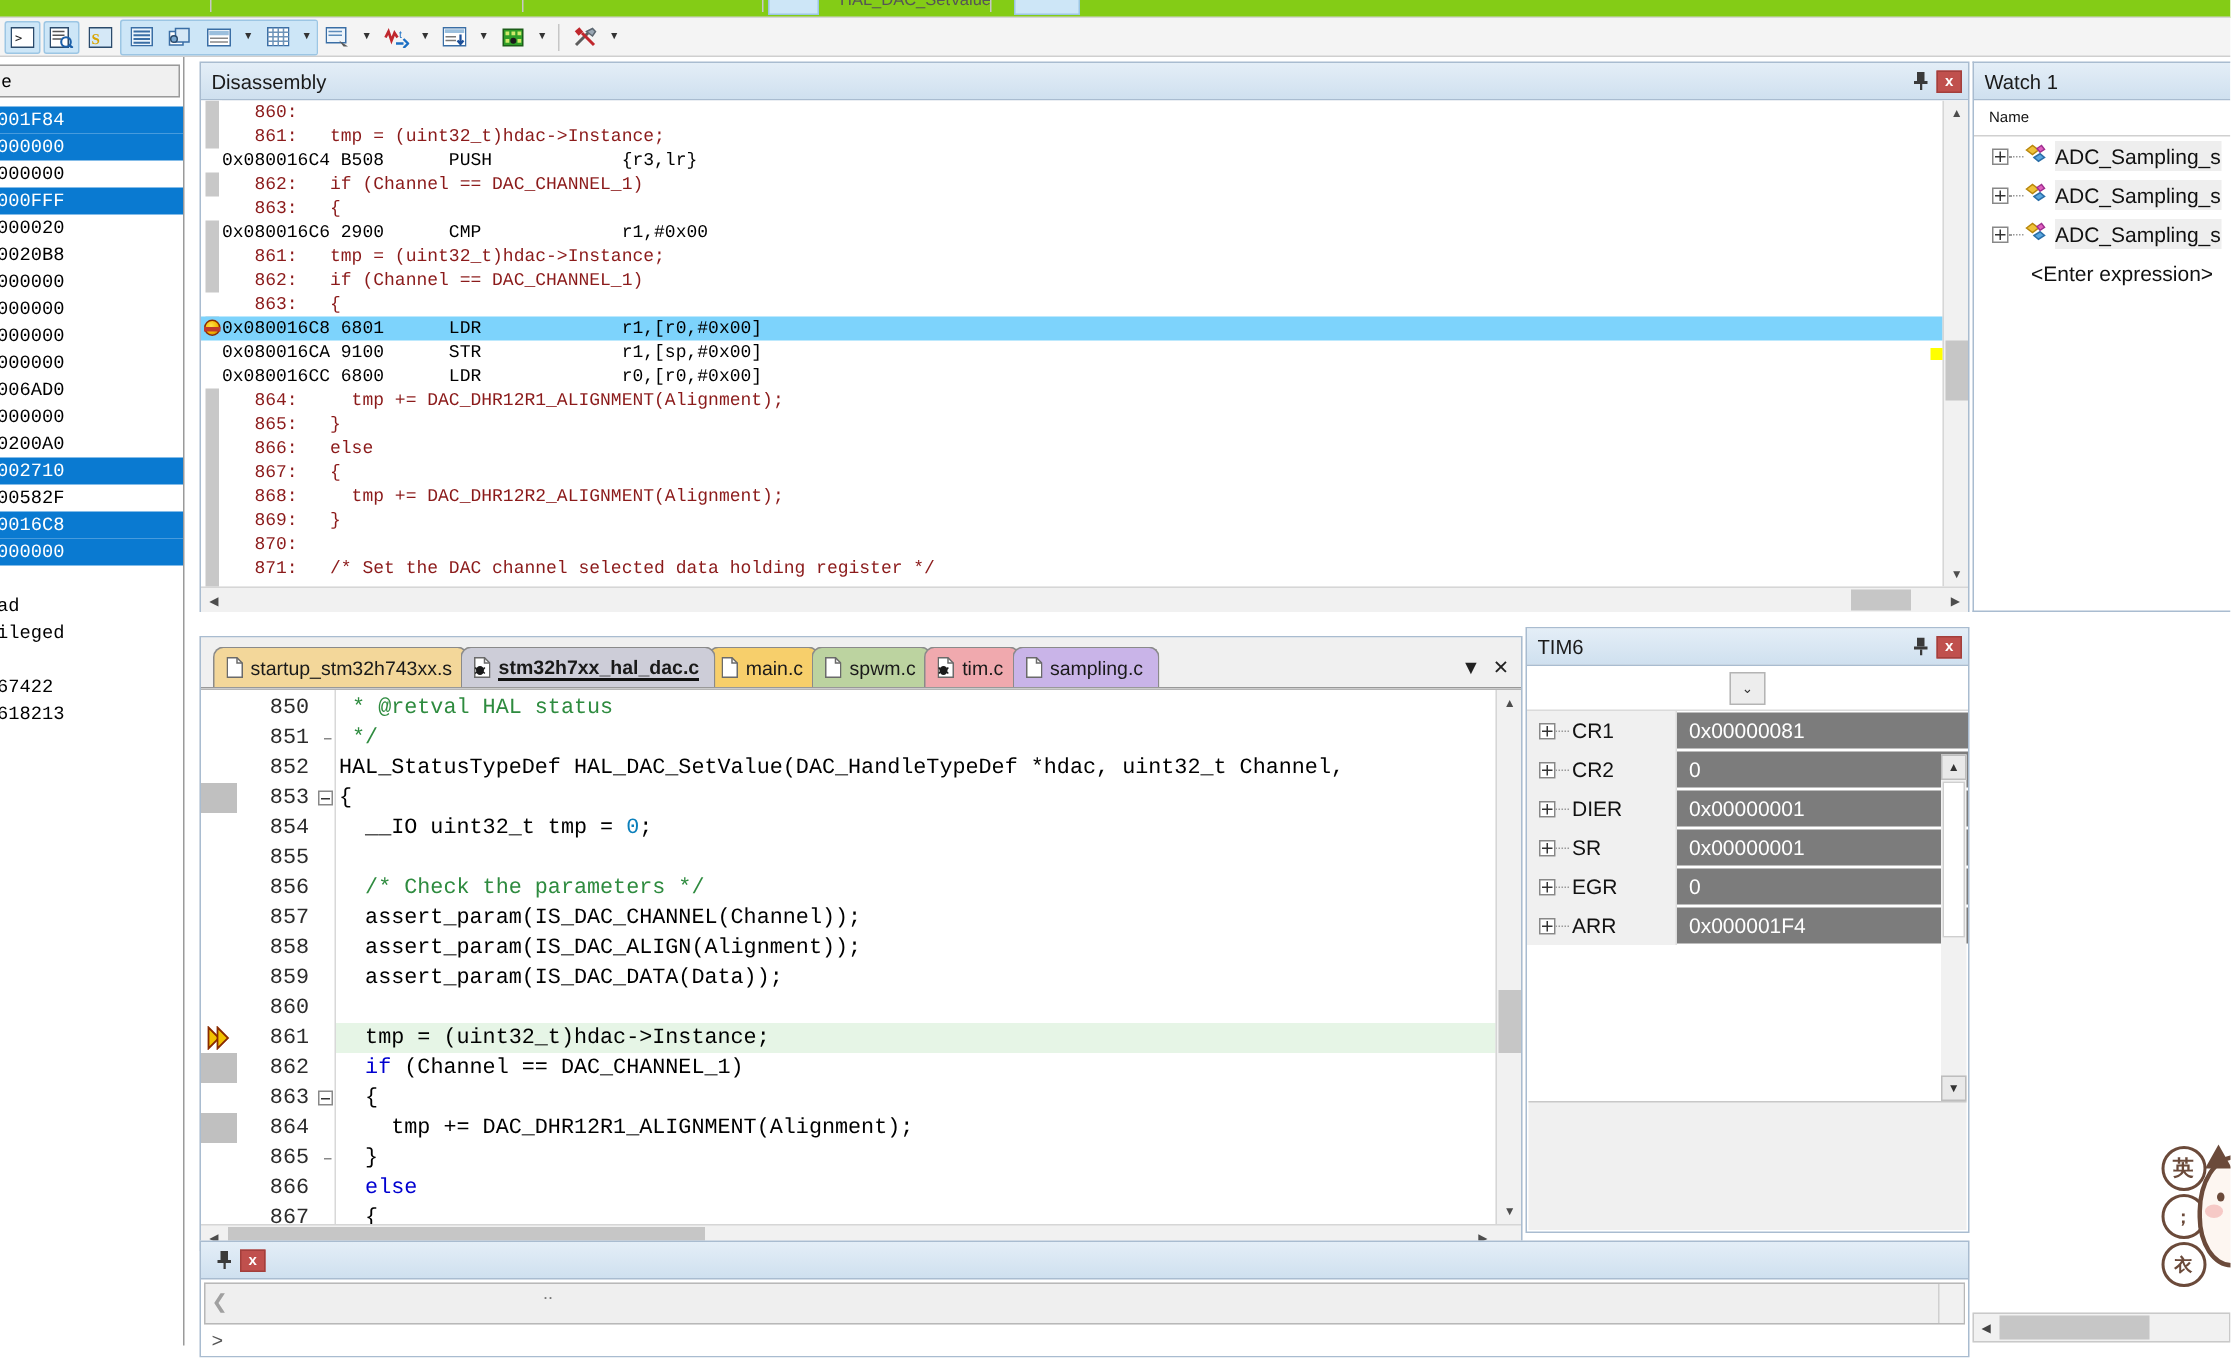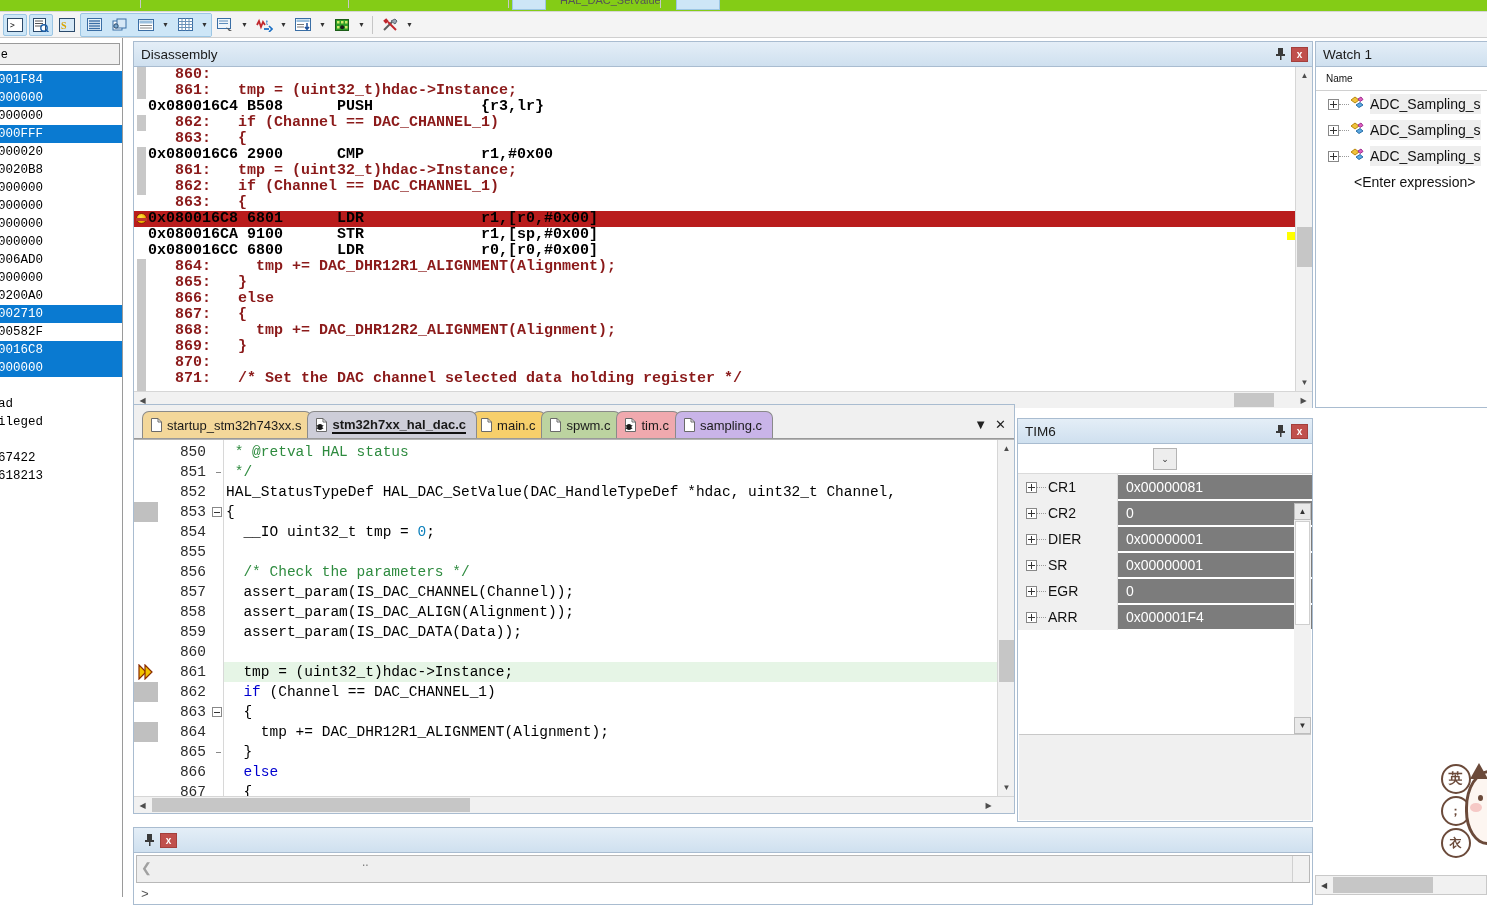--- a/index.html
+++ b/index.html
@@ -94,25 +94,25 @@
   #disasm { left: 133px; top: 41px; width: 1180px; height: 367px; }
   #disasm .body { position: relative; height: 341px; background: #fff; overflow: hidden; }
   .dis-gutter {
     position: absolute; left: 0; top: 0; width: 14px; height: 100%;
     background: #ffffff;
   }
   .dis-gutter .gchunk { position: absolute; left: 3px; width: 9px; background: #c8c8c8; }
   .dis-lines { position: absolute; left: 0; top: 0; right: 0; }
   .dis-line {
     height: 16px; line-height: 16px; padding-left: 14px;
-    font-family: "Liberation Mono", monospace; font-size: 15px;
-    color: #8b1a1a; white-space: pre; font-weight: bold;
+    font-family: "Liberation Mono", monospace; font-size: 12px;
+    color: #8b1a1a; white-space: pre;
   }
   .dis-line.code { color: #000000; }
-  .dis-line.cur { background: #b91c1c; }
+  .dis-line.cur { background: #7dd3fc; }
   .bp-marker {
     position: absolute; left: 2px; width: 11px; height: 11px;
     border-radius: 50%;
     background: radial-gradient(circle at 40% 35%, #ffe14d 0%, #f5b800 55%, #b87700 100%);
     border: 1px solid #8d2b00;
   }
   .bp-marker::after {
     content: ""; position: absolute; left: -1px; top: 3.5px;
     width: 11px; height: 3px; background: #c0392b;
   }
@@ -161,21 +161,21 @@
     content: ""; position: absolute; background: #333;
   }
   .watch-row .expander::before { left: 4px; top: 1px; width: 1px; height: 7px; }
   .watch-row .expander::after { left: 1px; top: 4px; width: 7px; height: 1px; }
   .watch-row .dots { width: 10px; border-bottom: 1px dotted #9a9a9a; height: 1px; flex: none; }
   .watch-row .vicon { width: 18px; height: 16px; flex: none; position: relative; }
   .watch-row .lbl { margin-left: 3px; background: #eeeeee; padding: 2px 0; }
   .watch-row.enter { padding-left: 38px; }
 
   
-  #editor { left: 133px; top: 404px; width: 882px; height: 410px;
+  #editor { left: 133px; top: 424px; width: 882px; height: 410px;
     background: #f0f0f0; border: 1px solid #a9bcd0; }
   .tabstrip {
     height: 34px; display: flex; align-items: flex-end;
     padding-left: 8px; background: #f0f0f0;
     border-bottom: 1px solid #999;
   }
   .etab {
     height: 27px; display: flex; align-items: center; gap: 5px;
     padding: 0 10px 0 8px; margin-right: -5px;
     border: 1px solid #8a8a8a; border-bottom: none;

